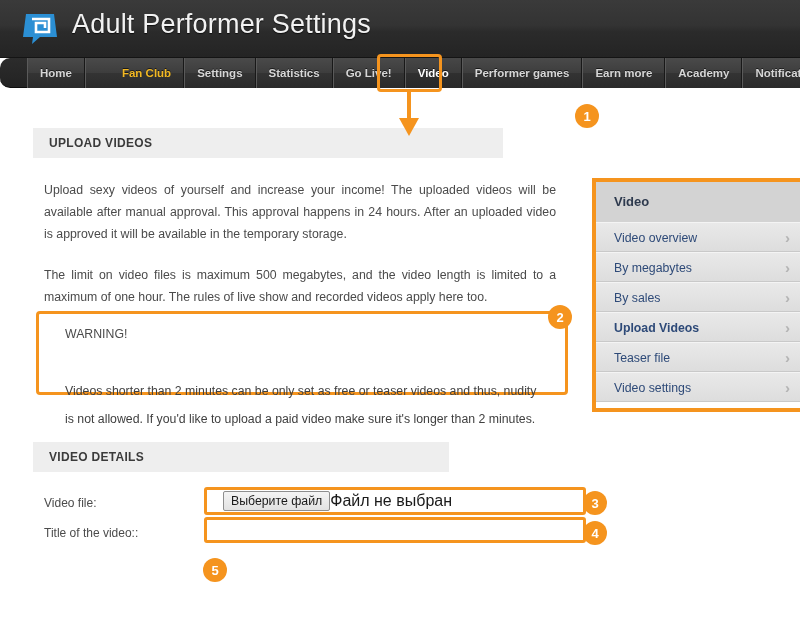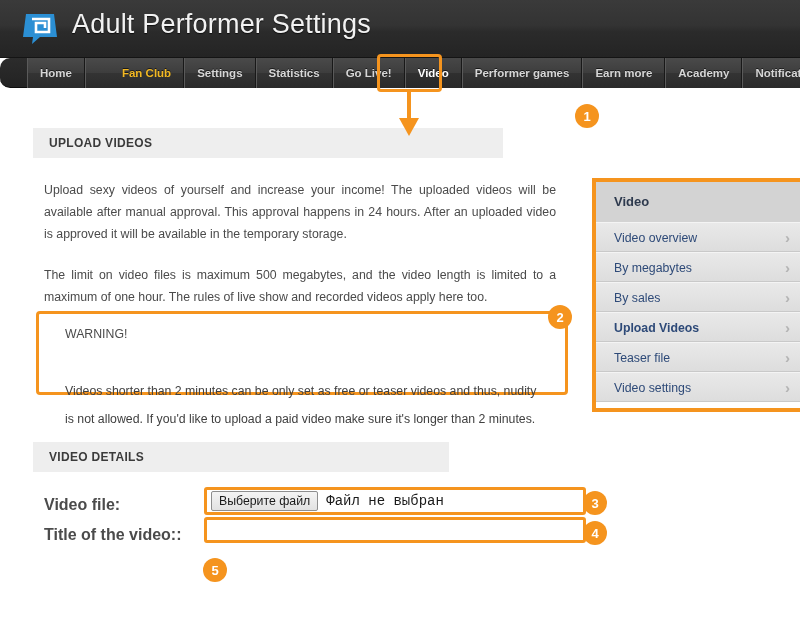--- a/index.html
+++ b/index.html
@@ -89,47 +89,47 @@
     position: absolute; left: 26px; top: 13px;
     font-size: 12.3px; color: #4b4b4b;
   }
   .warn-text {
     position: absolute; left: 26px; top: 35px; width: 478px;
     font-size: 12.3px; color: #404040; line-height: 28px; margin-top: 28px;
   }
 
   
   .form-label {
-    position: absolute; font-size: 16px; color: #4b4b4b; font-weight: bold;
+    position: absolute; font-size: 12px; color: #4b4b4b;
   }
   #lbl-file  { left: 44px; top: 407px; }
   #lbl-title { left: 44px; top: 437px; }
 
   .field-outline {
     position: absolute; border: 3px solid #f5941e; border-radius: 3px;
     background: #ffffff;
   }
   #file-outline  { left: 204px; top: 398px; width: 382px; height: 28px; }
   #title-outline { left: 204px; top: 428px; width: 382px; height: 26px; }
 
   .file-row {
     position: absolute; left: 0; top: 0; right: 0; bottom: 0;
-    display: flex; align-items: center; background: #fff;
+    display: flex; align-items: center; background: #fff; padding-left: 12px;
   }
   .file-btn {
     height: 20px; line-height: 18px;
     margin-left: 4px; padding: 0 7px;
     font-size: 12.3px; color: #1a1a1a;
     background: linear-gradient(to bottom, #f4f4f4 0%, #e2e2e2 100%);
     border: 1px solid #8e8e8e; border-radius: 2px;
     white-space: nowrap; cursor: pointer;
     font-family: "Liberation Sans", sans-serif;
   }
   .file-status {
-    margin-left: 8px; font-size: 14px; color: #1a1a1a; white-space: nowrap; font-family: Liberation Mono, monospace;
+    font-size: 16px; color: #1a1a1a; white-space: nowrap;
   }
   .title-input {
     position: absolute; left: 0; top: 0; width: 100%; height: 100%;
     border: 0; outline: 0; background: transparent;
     font-size: 12.3px; color: #1a1a1a; padding: 0 5px;
     font-family: "Liberation Sans", sans-serif;
   }
 
   
   .sidebar-outline {

